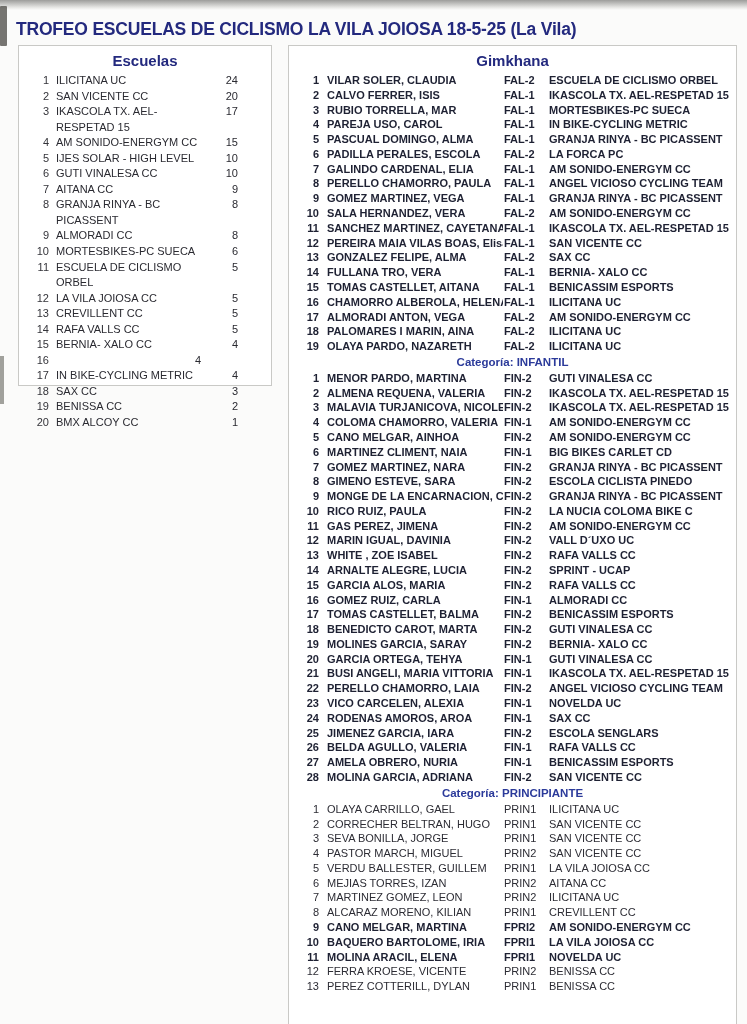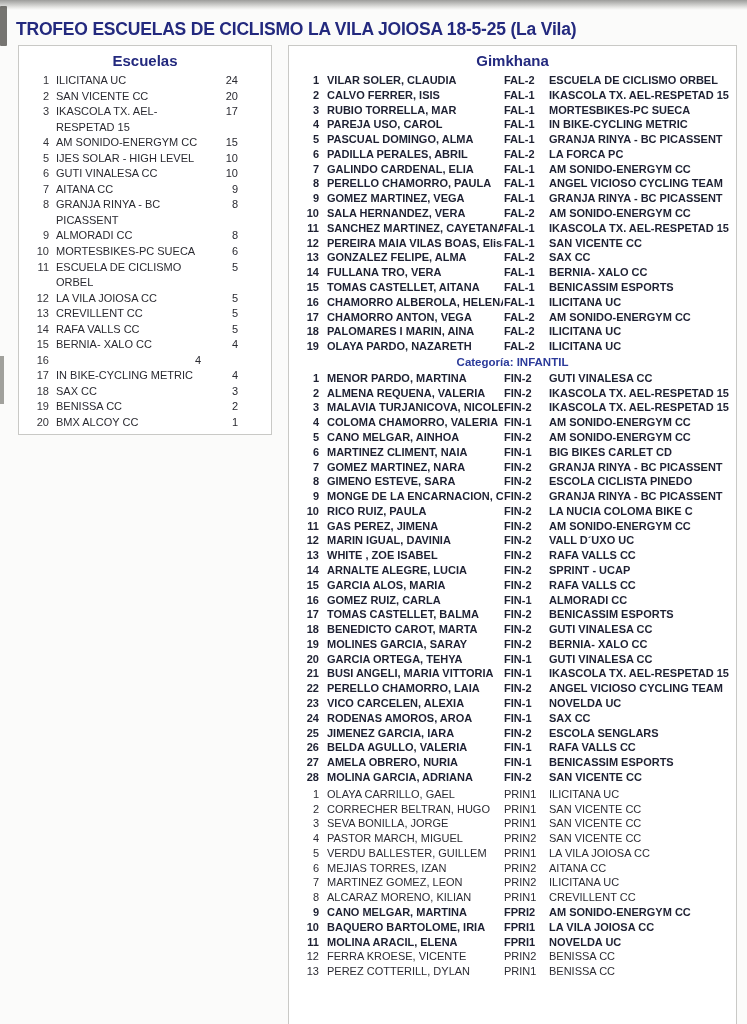--- a/index.html
+++ b/index.html
@@ -31,21 +31,21 @@
     font-size: 17.5px; font-weight: bold;
     color: #23297e;
     letter-spacing: -0.2px;
   }
   .box {
     position: absolute; top: 45px;
     background: #ffffff;
     border: 1px solid #c9c9c6;
     box-sizing: border-box;
   }
-  .box-escuelas { left: 18px;  width: 254px; height: 390px; }
+  .box-escuelas { left: 18px;  width: 254px; height: 341px; }
   .box-gimkhana { left: 288px; width: 449px; height: 1100px; }
   .box-title {
     text-align: center;
     font-size: 15px; font-weight: bold;
     color: #23297e;
     padding: 6px 0 2px 0;
   }
   
   .esc-rows { margin-top: 2px; }
   .esc-row {
@@ -226,21 +226,21 @@
           <span class="club">IN BIKE-CYCLING METRIC</span>
         </div>
         <div class="gim-row bold">
           <span class="num">5</span>
           <span class="name">PASCUAL DOMINGO, ALMA</span>
           <span class="code">FAL-1</span>
           <span class="club">GRANJA RINYA - BC PICASSENT</span>
         </div>
         <div class="gim-row bold">
           <span class="num">6</span>
-          <span class="name">PADILLA PERALES, ABRIL</span>
+          <span class="name">PADILLA PERALES, ESCOLA</span>
           <span class="code">FAL-2</span>
           <span class="club">LA FORCA PC</span>
         </div>
         <div class="gim-row bold">
           <span class="num">7</span>
           <span class="name">GALINDO CARDENAL, ELIA</span>
           <span class="code">FAL-1</span>
           <span class="club">AM SONIDO-ENERGYM CC</span>
         </div>
         <div class="gim-row bold">
@@ -292,21 +292,21 @@
           <span class="club">BENICASSIM ESPORTS</span>
         </div>
         <div class="gim-row bold">
           <span class="num">16</span>
           <span class="name">CHAMORRO ALBEROLA, HELENA</span>
           <span class="code">FAL-1</span>
           <span class="club">ILICITANA UC</span>
         </div>
         <div class="gim-row bold">
           <span class="num">17</span>
-          <span class="name">CHAMORRO ANTON, VEGA</span>
+          <span class="name">ALMORADI ANTON, VEGA</span>
           <span class="code">FAL-2</span>
           <span class="club">AM SONIDO-ENERGYM CC</span>
         </div>
         <div class="gim-row bold">
           <span class="num">18</span>
           <span class="name">PALOMARES I MARIN, AINA</span>
           <span class="code">FAL-2</span>
           <span class="club">ILICITANA UC</span>
         </div>
         <div class="gim-row bold">
@@ -480,20 +480,21 @@
           <span class="code">FIN-1</span>
           <span class="club">BENICASSIM ESPORTS</span>
         </div>
         <div class="gim-row bold">
           <span class="num">28</span>
           <span class="name">MOLINA GARCIA, ADRIANA</span>
           <span class="code">FIN-2</span>
           <span class="club">SAN VICENTE CC</span>
         </div>
       </div>
+      <div class="cat-header gap">Categoría: PRINCIPIANTE</div>
       <div class="gim-rows">
         <div class="gim-row">
           <span class="num">1</span>
           <span class="name">OLAYA CARRILLO, GAEL</span>
           <span class="code">PRIN1</span>
           <span class="club">ILICITANA UC</span>
         </div>
         <div class="gim-row">
           <span class="num">2</span>
           <span class="name">CORRECHER BELTRAN, HUGO</span>

